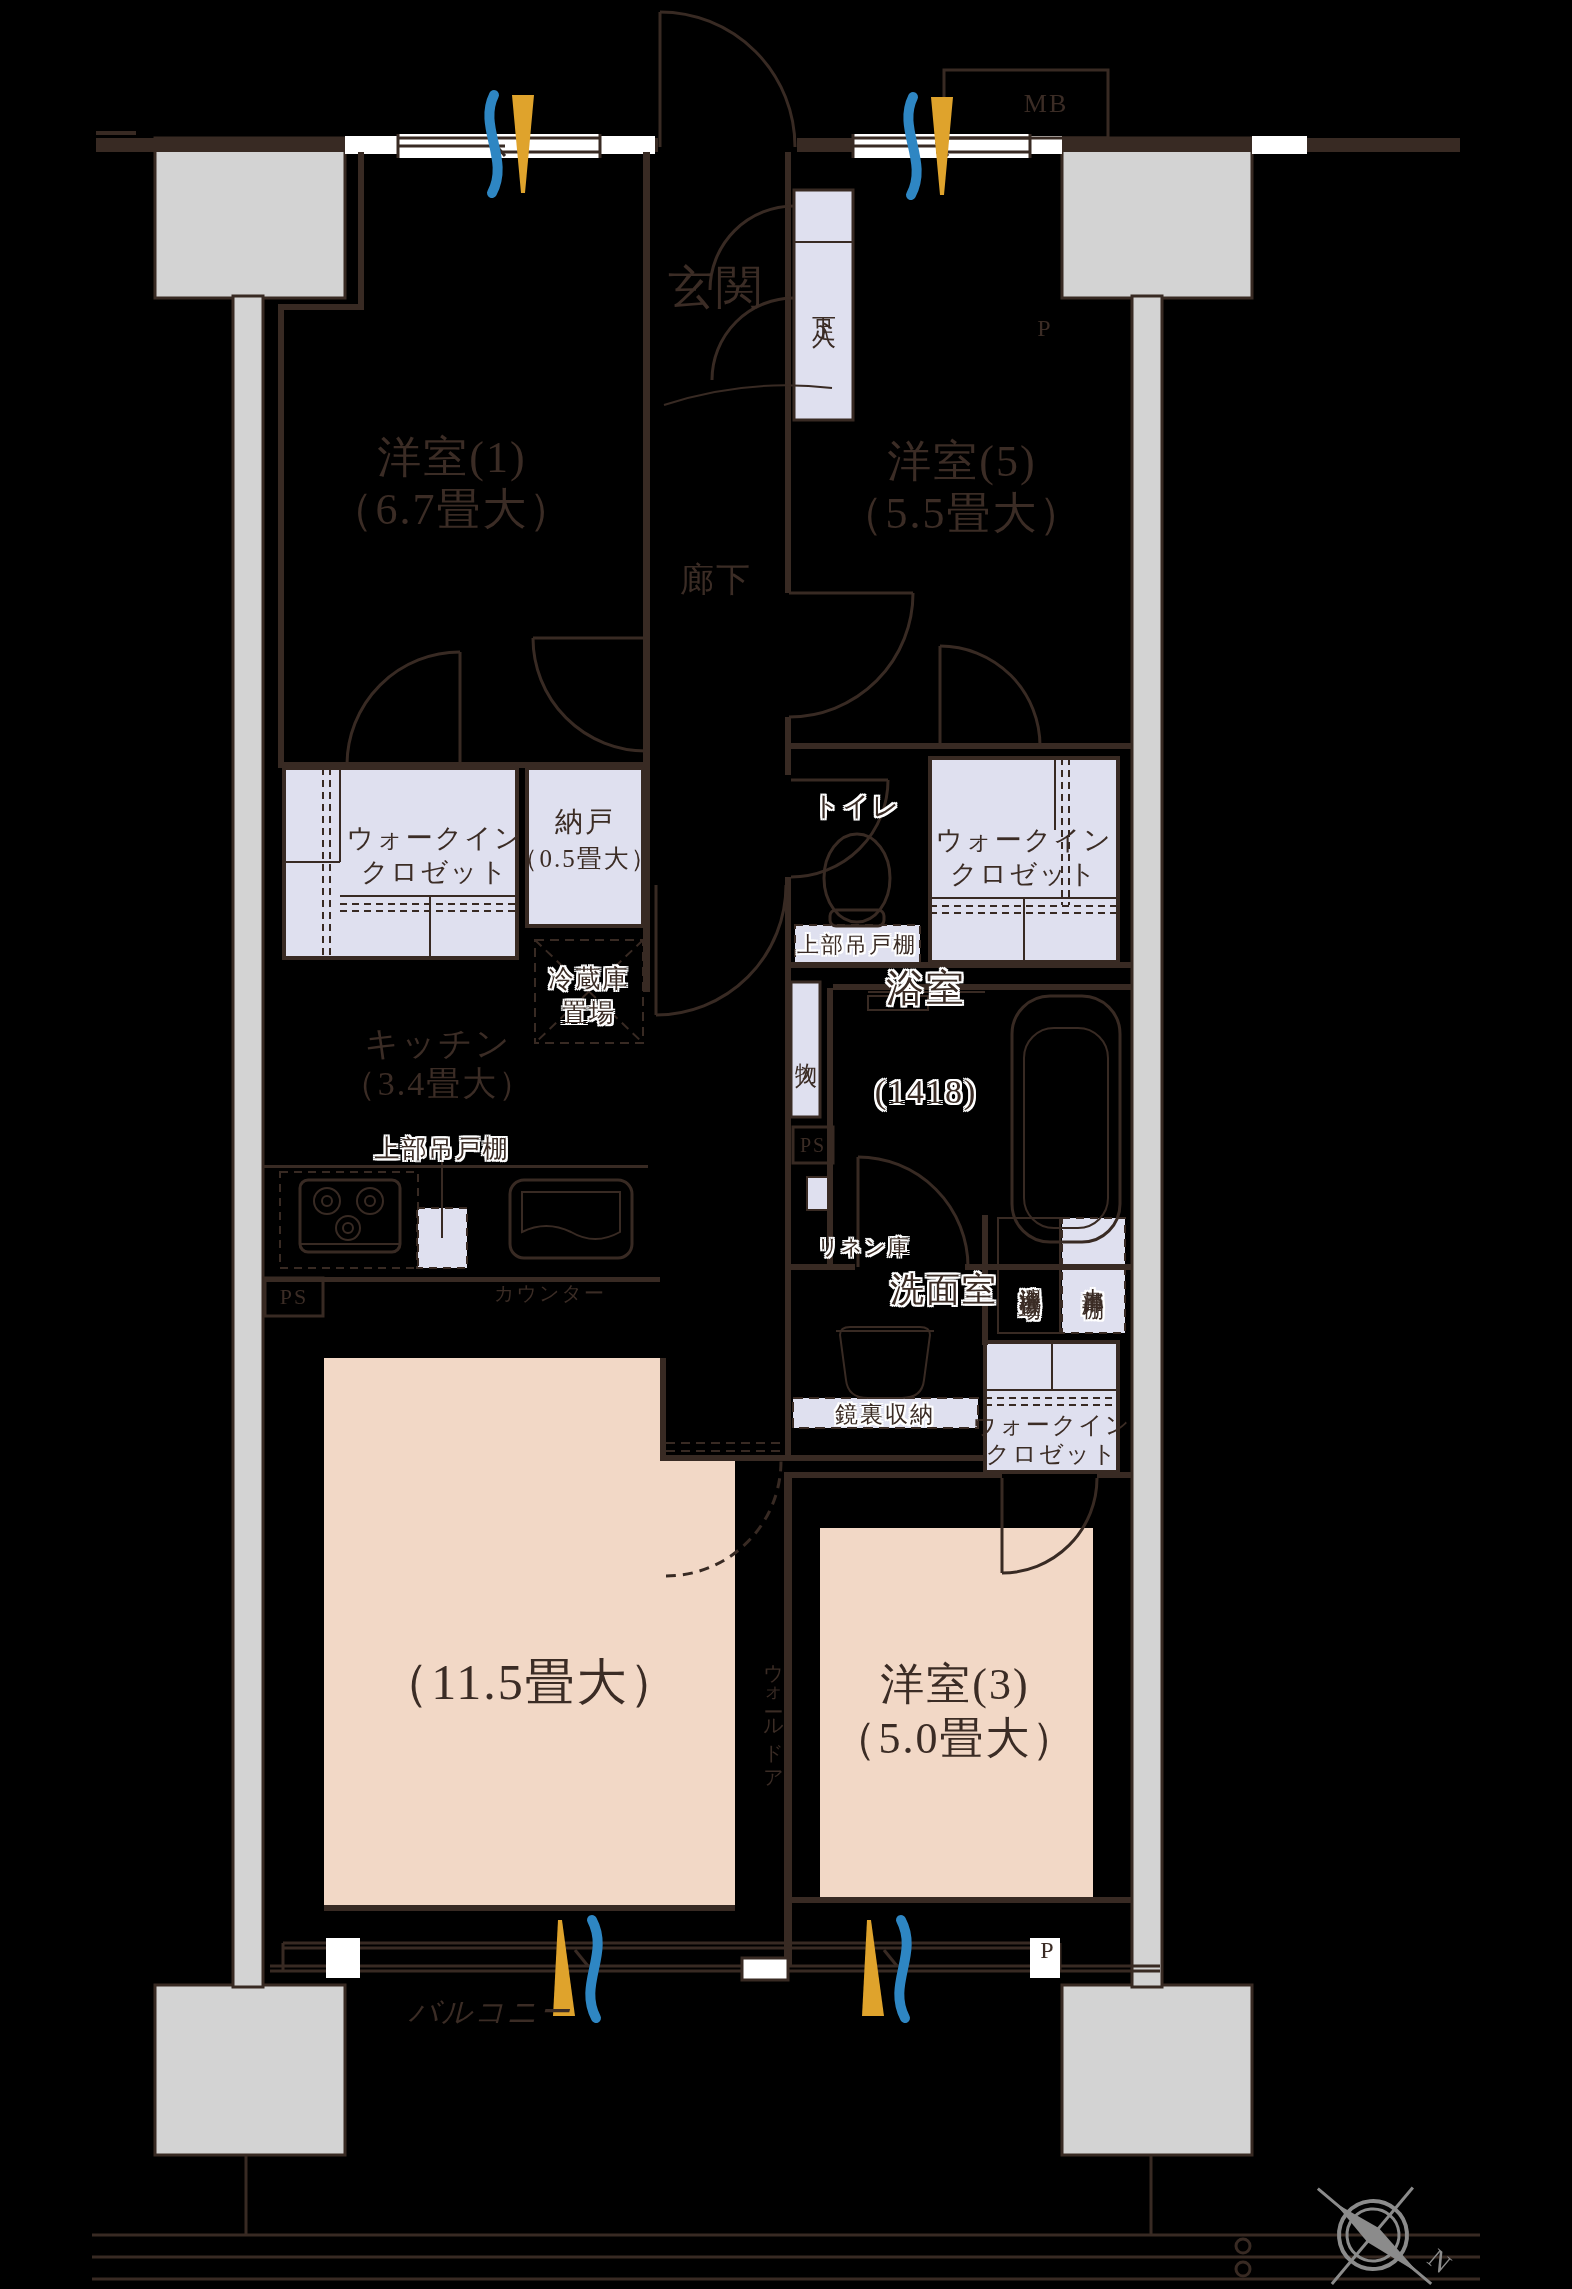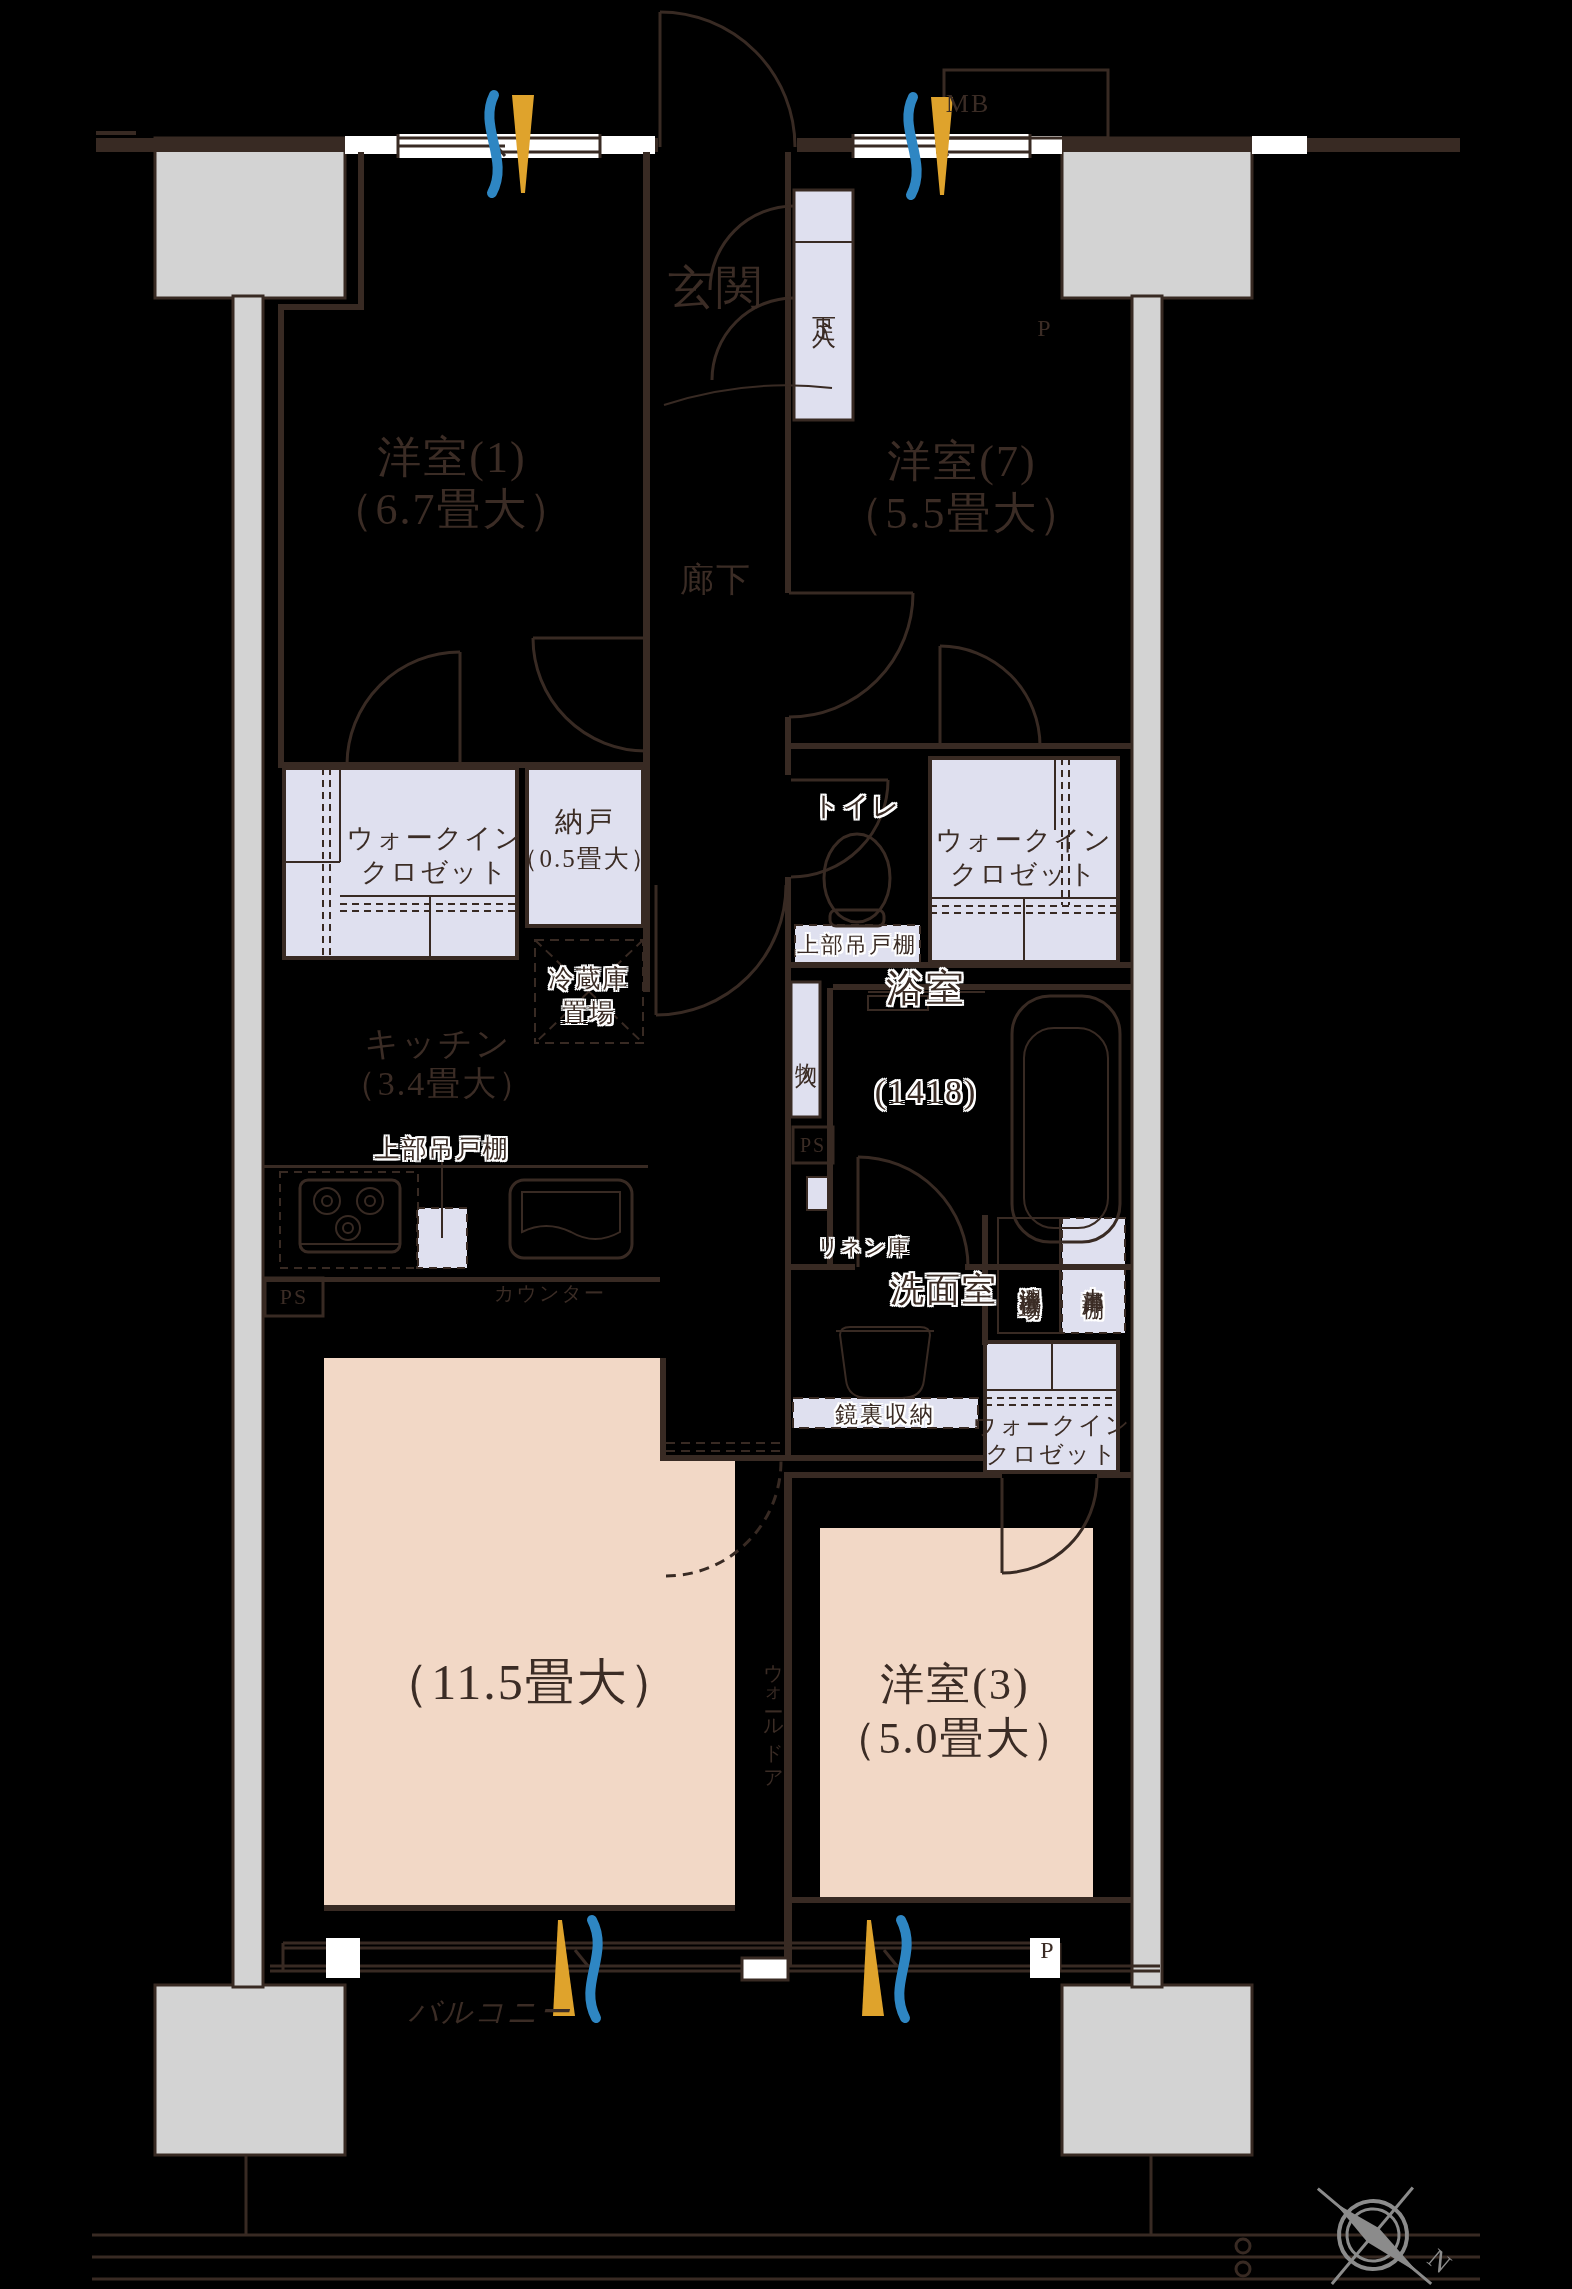--- a/index.html
+++ b/index.html
@@ -263,37 +263,37 @@
     <circle r="26" stroke-width="3"></circle>
     <line x1="-72" y1="0" x2="76" y2="0" stroke-width="3"></line>
     <line x1="0" y1="-62" x2="0" y2="64" stroke-width="3"></line>
     <path d="M-50,0 L0,-9 L60,0 L0,9 Z" fill="#8b8b8b" stroke="none"></path>
   </g>
 </svg>
 
 <div class="lbl" style="left:452px;top:458px;font-size:44px;">洋室(1)</div>
 <div class="lbl" style="left:452px;top:510px;font-size:44px;">（6.7畳大）</div>
 
-<div class="lbl" style="left:962px;top:462px;font-size:44px;">洋室(7)</div>
+<div class="lbl" style="left:962px;top:462px;font-size:44px;">洋室(5)</div>
 <div class="lbl" style="left:962px;top:514px;font-size:44px;">（5.5畳大）</div>
 
 <div class="lbl" style="left:955px;top:1685px;font-size:44px;">洋室(3)</div>
 <div class="lbl" style="left:955px;top:1739px;font-size:44px;">（5.0畳大）</div>
 
 <div class="lbl" style="left:530px;top:1682px;font-size:50px;">（11.5畳大）</div>
 
 <div class="lbl" style="left:438px;top:1044px;font-size:34px;">キッチン</div>
 <div class="lbl" style="left:438px;top:1084px;font-size:34px;">（3.4畳大）</div>
 
 <div class="lbl" style="left:716px;top:288px;font-size:46px;">玄関</div>
 <div class="lbl" style="left:716px;top:580px;font-size:34px;">廊下</div>
 
 <div class="lbl vert" style="left:824px;top:302px;font-size:24px;">下足入</div>
 
-<div class="lbl" style="left:968px;top:104px;font-size:26px;">MB</div>
+<div class="lbl" style="left:1046px;top:104px;font-size:26px;">MB</div>
 <div class="lbl" style="left:1045px;top:328px;font-size:24px;">P</div>
 <div class="lbl" style="left:1048px;top:1950px;font-size:24px;">P</div>
 
 <div class="lbl" style="left:435px;top:838px;font-size:27px;">ウォークイン</div>
 <div class="lbl" style="left:435px;top:872px;font-size:27px;">クロゼット</div>
 
 <div class="lbl" style="left:585px;top:822px;font-size:28px;">納戸</div>
 <div class="lbl" style="left:585px;top:858px;font-size:25px;">（0.5畳大）</div>
 
 <div class="lbl halo" style="left:857px;top:806px;font-size:27px;">トイレ</div>

